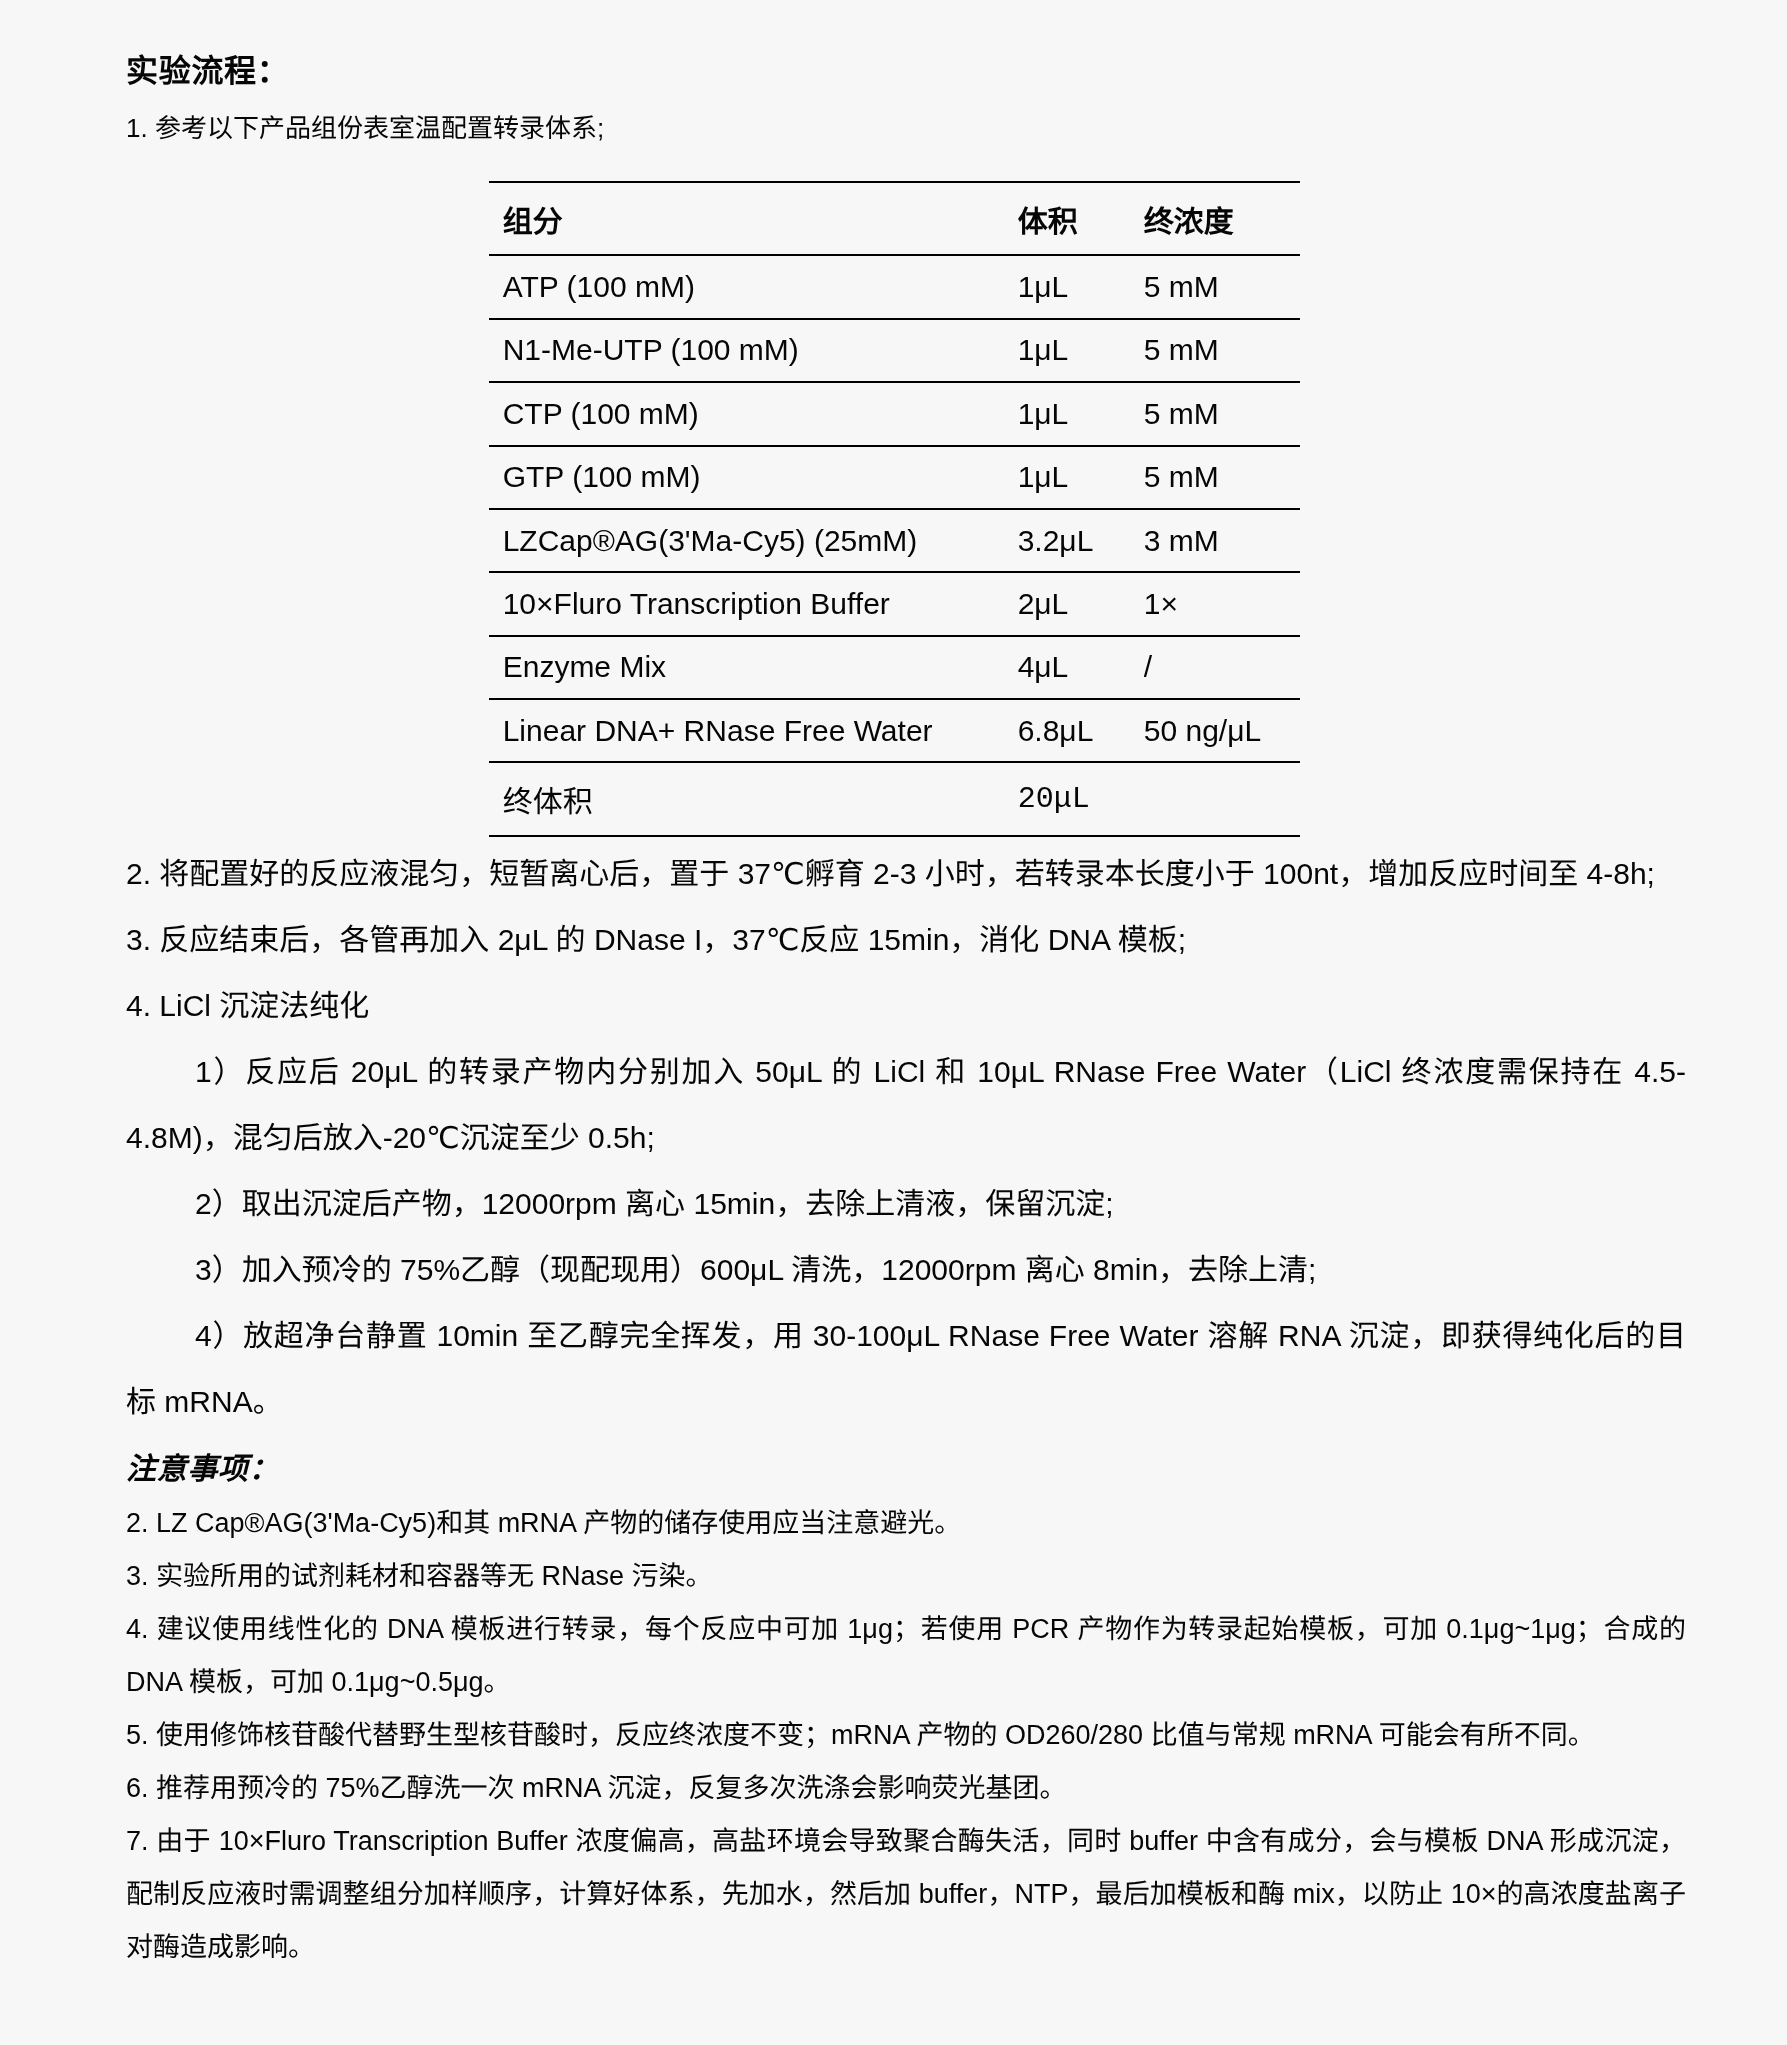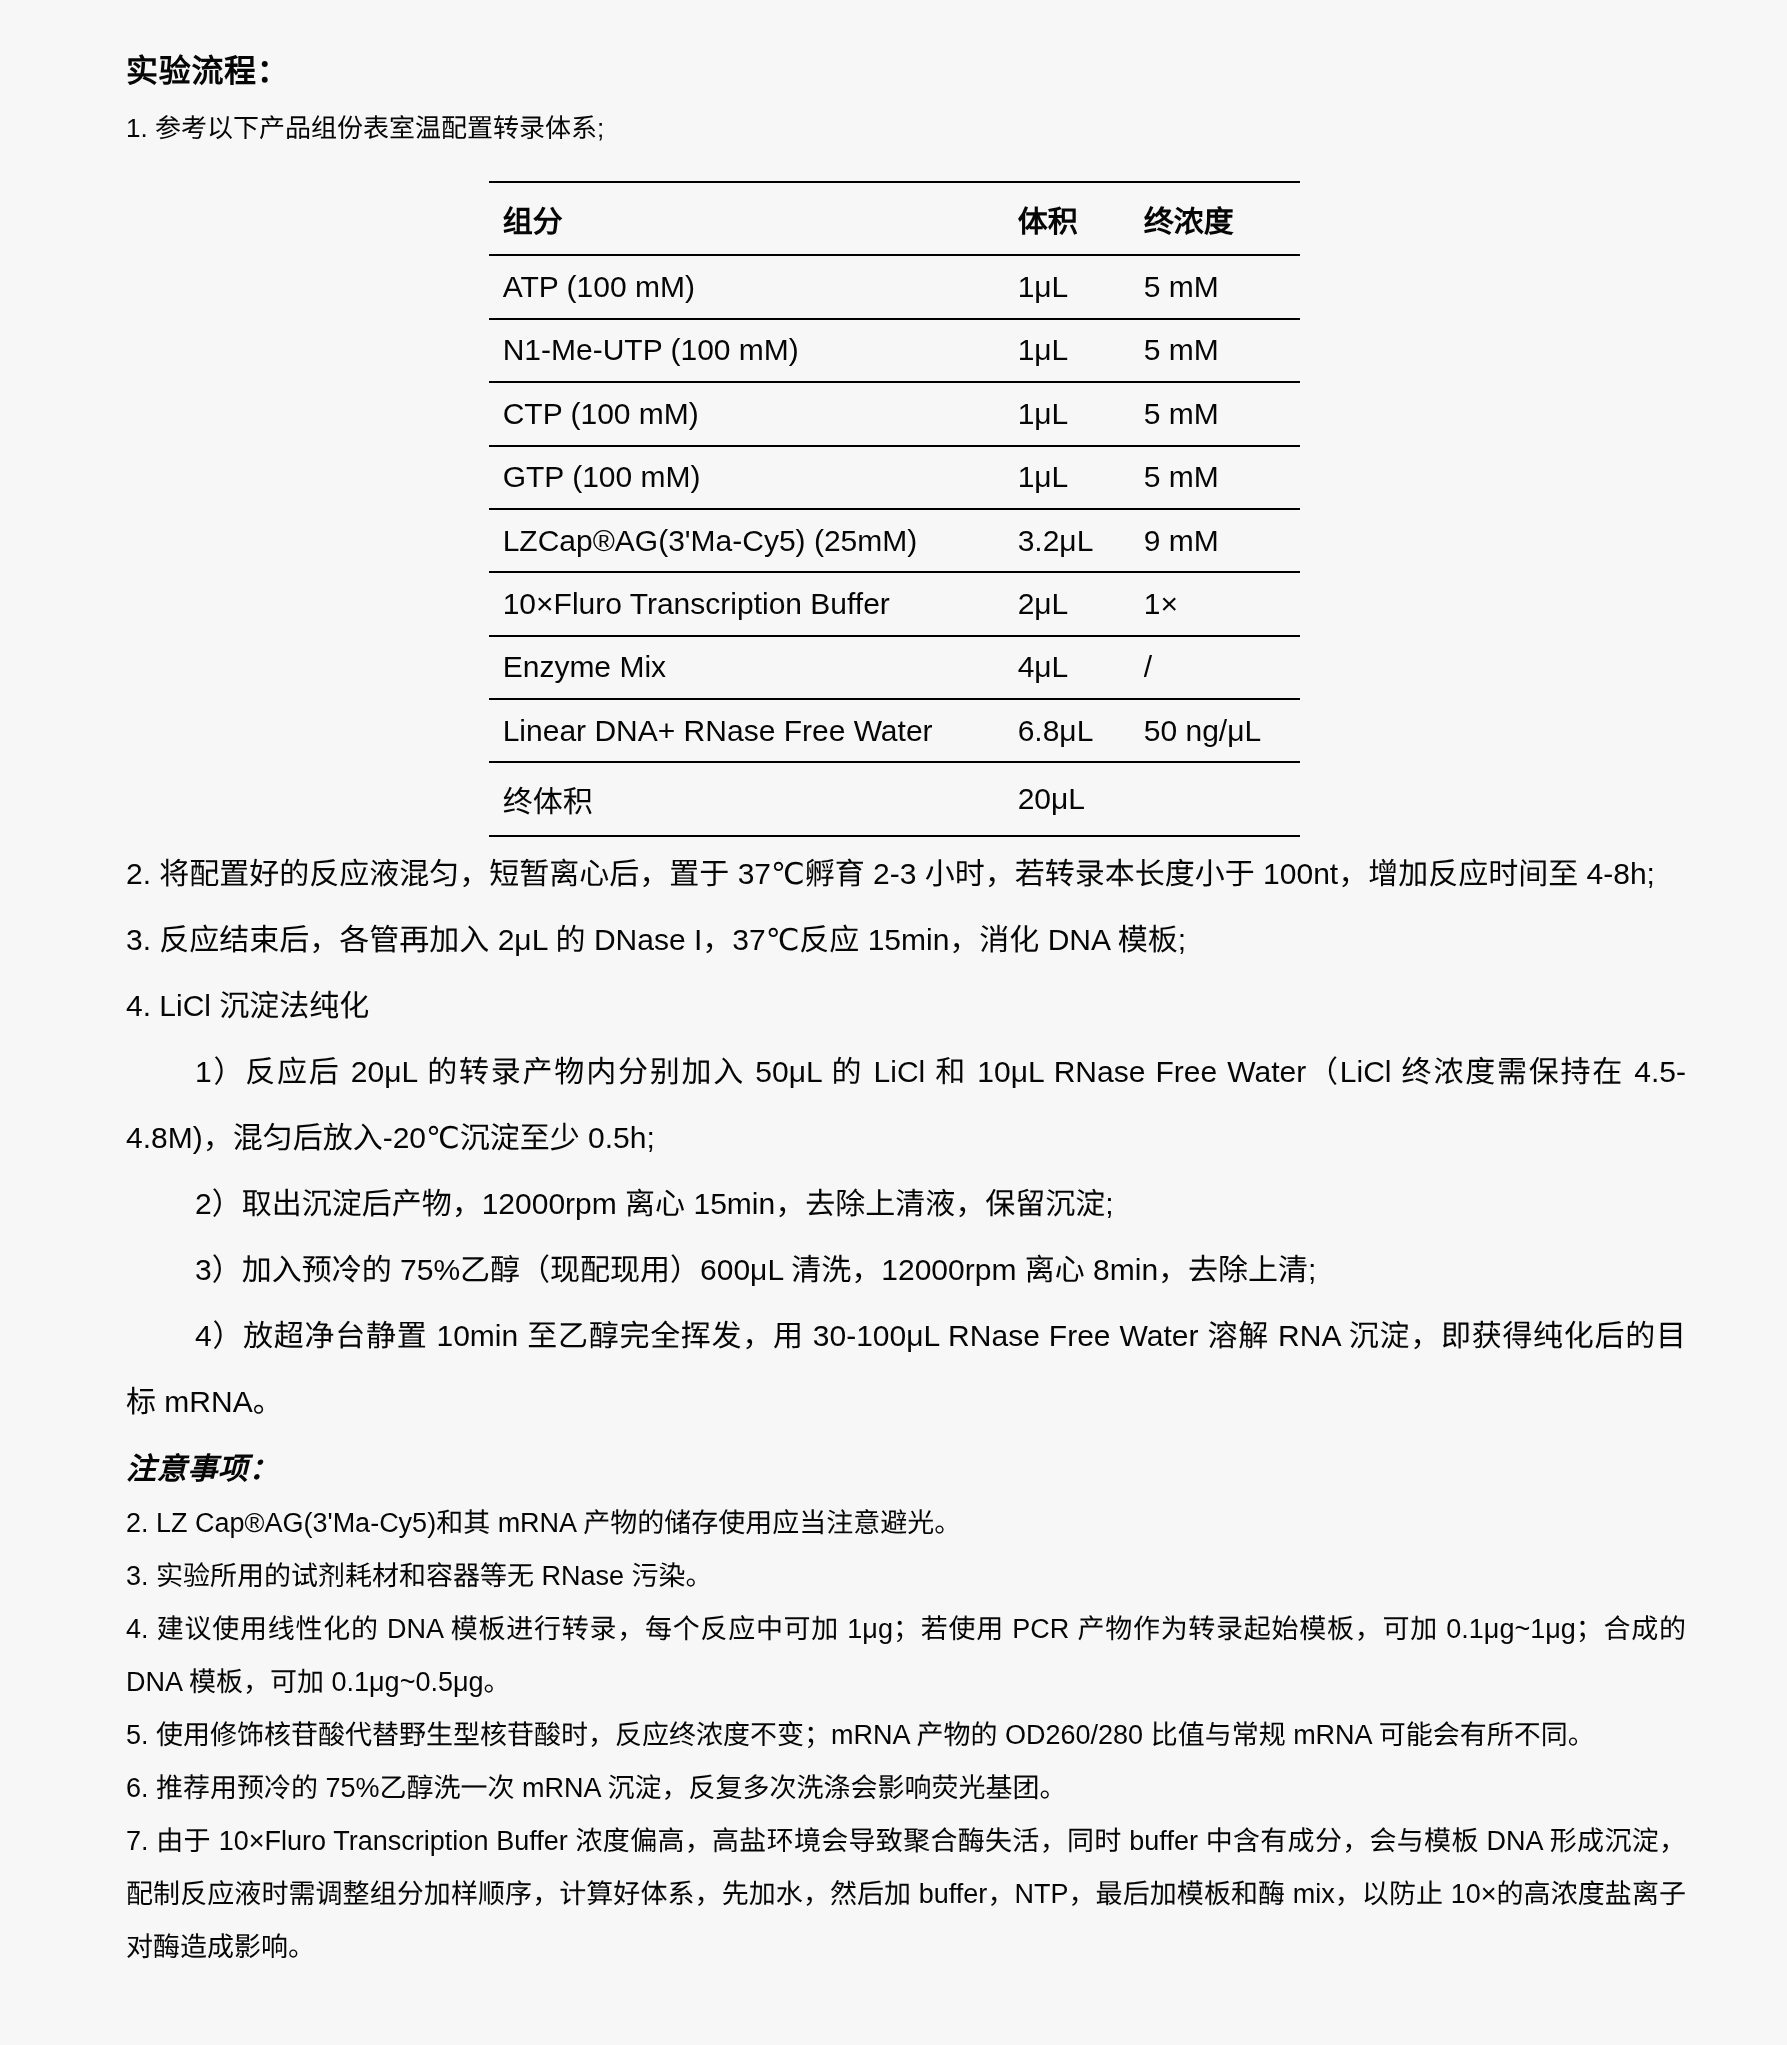--- a/index.html
+++ b/index.html
@@ -52,20 +52,21 @@
   }
   .components-table thead th {
     font-weight: bold;
     border-bottom: 2.2px solid #000;
   }
   .components-table tbody td {
     border-bottom: 2.2px solid #000;
   }
   .components-table tbody tr:last-child td {
     border-bottom: 0;
+    font-family: Liberation Mono, monospace;
   }
   .components-table .c-comp {
     padding-left: 13.7px;
   }
   .steps p {
     margin: 0;
     font-size: 30px;
     line-height: 66px;
     text-align: justify;
   }
@@ -126,21 +127,21 @@
           <td>5 mM</td>
         </tr>
         <tr>
           <td class="c-comp">GTP (100 mM)</td>
           <td>1μL</td>
           <td>5 mM</td>
         </tr>
         <tr>
           <td class="c-comp">LZCap®AG(3'Ma-Cy5) (25mM)</td>
           <td>3.2μL</td>
-          <td>9 mM</td>
+          <td>3 mM</td>
         </tr>
         <tr>
           <td class="c-comp">10×Fluro Transcription Buffer</td>
           <td>2μL</td>
           <td>1×</td>
         </tr>
         <tr>
           <td class="c-comp">Enzyme Mix</td>
           <td>4μL</td>
           <td>/</td>

